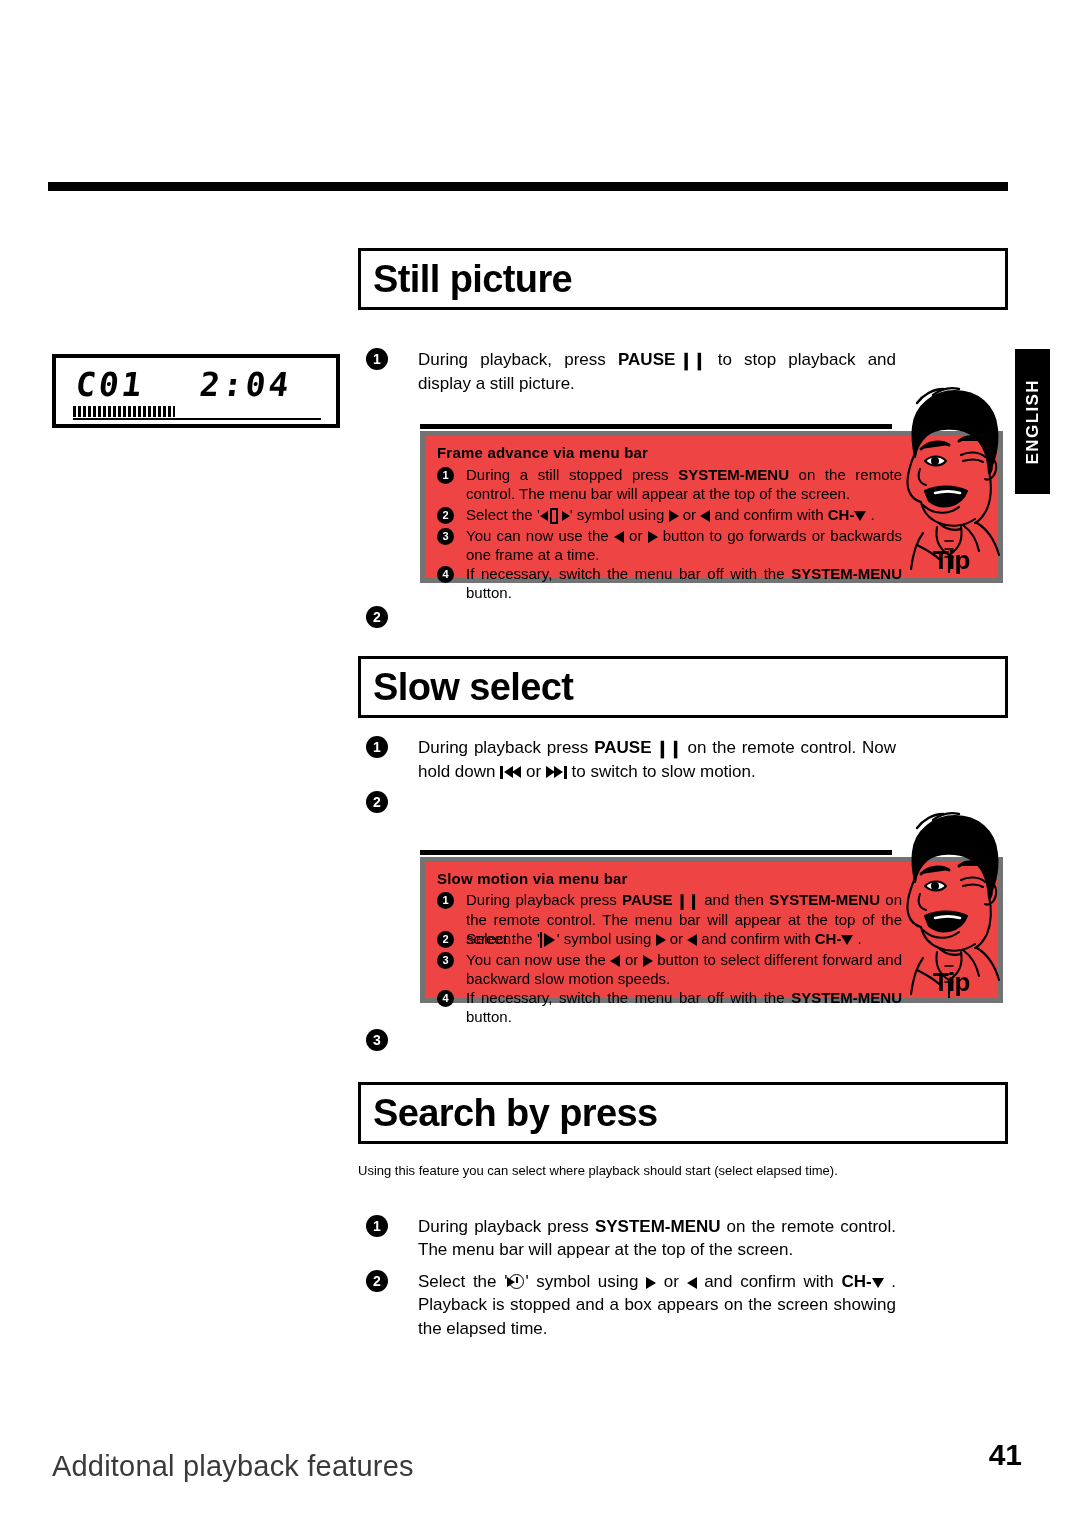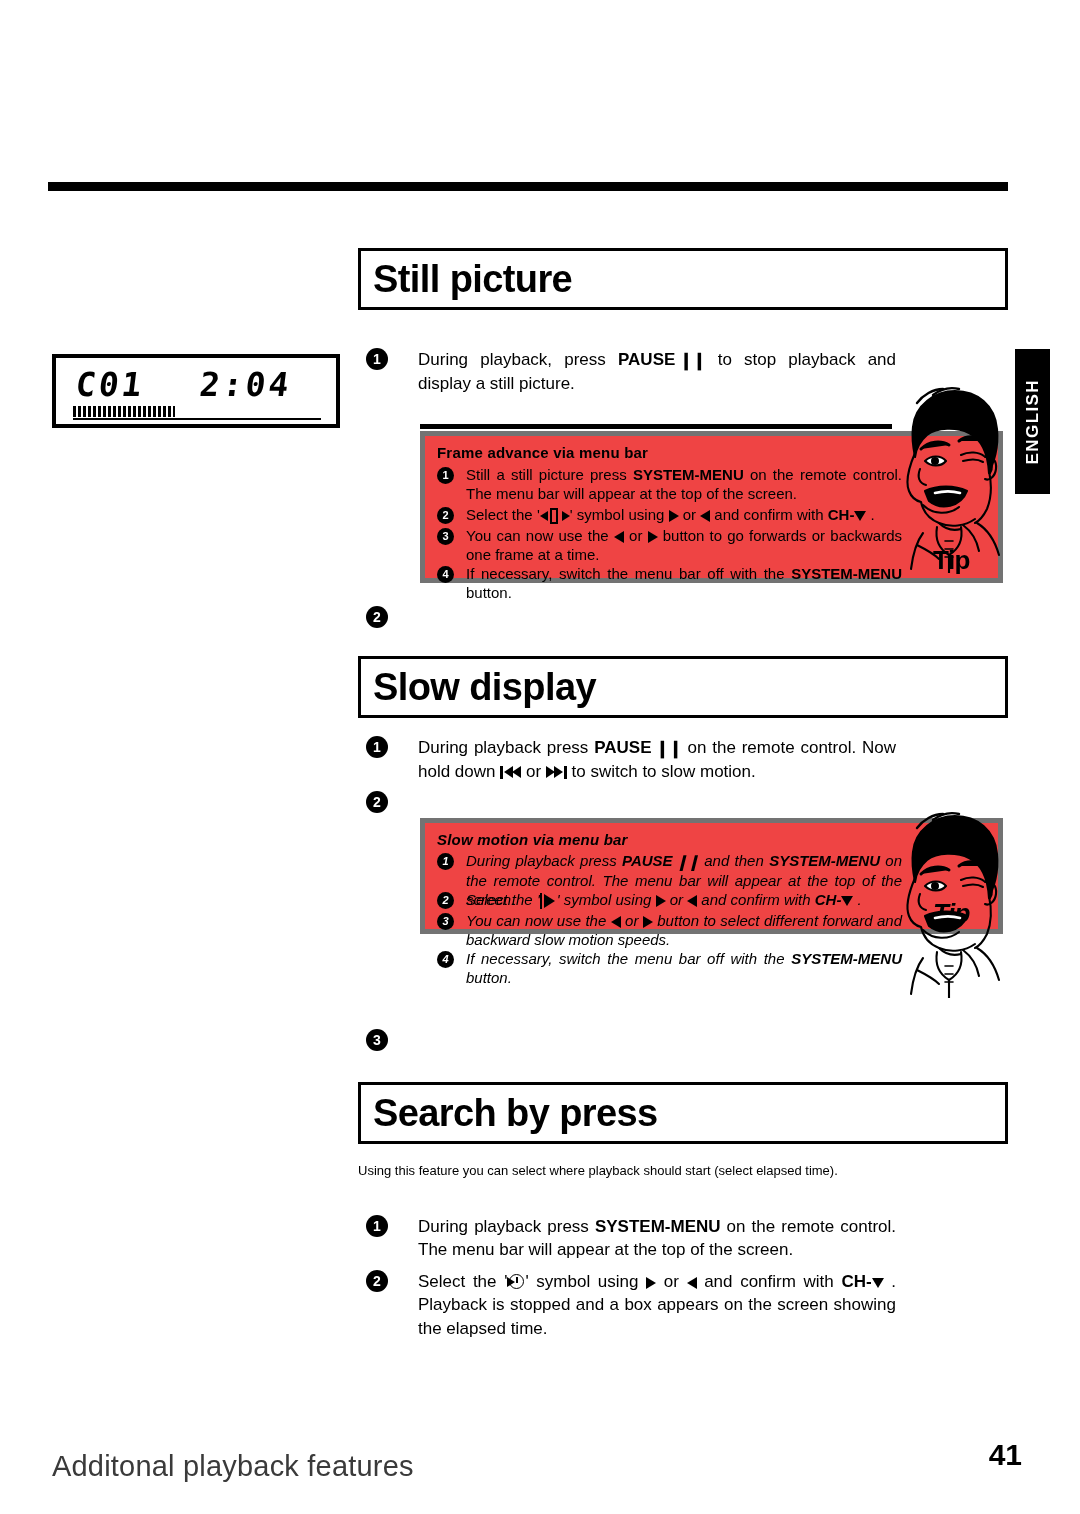--- a/index.html
+++ b/index.html
@@ -288,21 +288,21 @@
   <div class="bullet">1</div>
   <div class="step-text"><span>During playback, press </span><b>PAUSE</b><span class="sym-pause">&nbsp;❙❙</span><span> to stop playback and display a still picture.</span></div>
 </div>
 
 <div class="tip-rule" style="left:420px; top:424px; width:472px;"></div>
 <div class="tip-box" style="left:420px; top:431px; width:583px; height:152px;">
   <div class="tip-title">Frame advance via menu bar</div>
 
   <div class="tip-step" style="top:29px; width:465px;">
     <div class="tip-bullet">1</div>
-    <div class="tip-text"><span>Still a still picture press </span><b>SYSTEM-MENU</b><span> on the remote control. The menu bar will appear at the top of the screen.</span></div>
+    <div class="tip-text"><span>During a still stopped press </span><b>SYSTEM-MENU</b><span> on the remote control. The menu bar will appear at the top of the screen.</span></div>
   </div>
 
   <div class="tip-step" style="top:69px; width:465px;">
     <div class="tip-bullet">2</div>
     <div class="tip-text"><span>Select the '</span><span class="sym-frame"><i class="ft fl"></i><i class="fbox"></i><i class="ft fr"></i></span><span>' symbol using </span><i class="sym-tri-r"></i><span> or </span><i class="sym-tri-l"></i><span> and confirm with </span><b>CH-</b><i class="sym-tri-d"></i><span> .</span></div>
   </div>
 
   <div class="tip-step" style="top:90px; width:465px;">
     <div class="tip-bullet">3</div>
     <div class="tip-text"><span>You can now use the </span><i class="sym-tri-l"></i><span> or </span><i class="sym-tri-r"></i><span> button to go forwards or backwards one frame at a time.</span></div>
@@ -356,34 +356,34 @@
       <path d="M24 162 C32 166 40 170 46 176"></path>
     </g>
   </svg>
 </div>
 
 <div class="step" style="left:366px; top:606px; width:530px;">
   <div class="bullet">2</div>
 </div>
 
 <div class="section-head" style="top:656px; height:62px;">
-  <h1>Slow display</h1>
+  <h1>Slow select</h1>
 </div>
 
 <div class="step" style="left:366px; top:736px; width:530px;">
   <div class="bullet">1</div>
   <div class="step-text"><span>During playback press </span><b>PAUSE</b><span class="sym-pause">&nbsp;❙❙</span><span> on the remote control. Now hold down </span><span class="sym-prev"><i class="bar"></i><i class="t t1"></i><i class="t t2"></i></span><span> or </span><span class="sym-next"><i class="bar"></i><i class="t t1"></i><i class="t t2"></i></span><span> to switch to slow motion.</span></div>
 </div>
 
 <div class="step" style="left:366px; top:791px; width:530px;">
   <div class="bullet">2</div>
 </div>
 
 <div class="tip-rule" style="left:420px; top:850px; width:472px;"></div>
-<div class="tip-box" style="left:420px; top:818px; width:583px; height:116px;font-style:italic;">
+<div class="tip-box" style="left:420px; top:857px; width:583px; height:146px;">
   <div class="tip-title">Slow motion via menu bar</div>
 
   <div class="tip-step" style="top:28px; width:465px;">
     <div class="tip-bullet">1</div>
     <div class="tip-text"><span>During playback press </span><b>PAUSE</b><span class="sym-pause">&nbsp;❙❙</span><span> and then </span><b>SYSTEM-MENU</b><span> on the remote control. The menu bar will appear at the top of the screen.</span></div>
   </div>
 
   <div class="tip-step" style="top:67px; width:465px;">
     <div class="tip-bullet">2</div>
     <div class="tip-text"><span>Select the '</span><span class="sym-slow"><i class="sbar"></i><i class="stri"></i></span><span>' symbol using </span><i class="sym-tri-r"></i><span> or </span><i class="sym-tri-l"></i><span> and confirm with </span><b>CH-</b><i class="sym-tri-d"></i><span> .</span></div>

